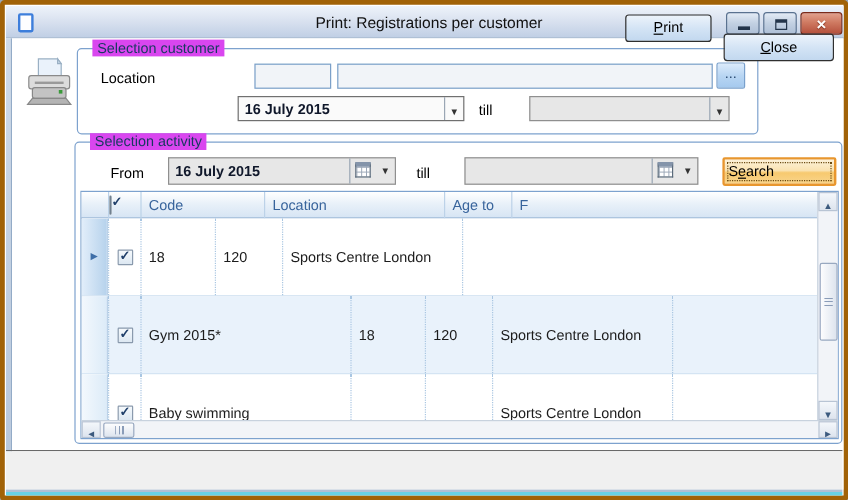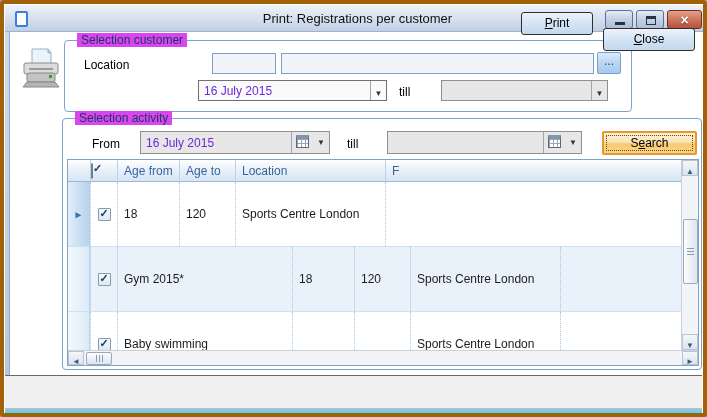--- a/index.html
+++ b/index.html
@@ -38,42 +38,42 @@
   .printer{ position:absolute; left:14px; top:42px; }
   
   .group{ position:absolute; border:1px solid #7da2ce; border-radius:4px; }
   .legend{ position:absolute; top:-8px; left:12px; background:#d946ef; padding:0 4px;
      color:#17395f; font-size:12px; }
   #grp-cust{ left:60px; top:36px; width:568px; height:72px; }
   #grp-act { left:58px; top:114px; width:640px; height:252px; }
   .lbl{ position:absolute; color:#000; }
   
   .fld{ position:absolute; height:21px; border:1px solid #7ba0c9; background:#f1f4f8; }
-  .fld .val{ position:absolute; left:5px; top:3px; white-space:nowrap; color:#6d28d9; }
+  .fld .val{ position:absolute; left:5px; top:3px; white-space:nowrap; color:#0f172a;font-weight:bold; }
   .fld.gray{ background:#e7e7e7; border-color:#8f8f8f; }
   .fld.white{ background:#fafafa; border-color:#707070; }
   .ddsec{ position:absolute; right:0; top:0; bottom:0; width:16px; border-left:1px solid #9aa6b4;
      text-align:center; }
   .ddsec .arr{ font-size:8px; color:#333; position:relative; top:4px; }
   .calsec{ position:absolute; right:0; top:0; bottom:0; width:38px; border-left:1px solid #9aa6b4; }
   .cal{ position:absolute; left:4px; top:3px; width:13px; height:13px; background:#fff;
      border:1px solid #5a6a7a; border-top:4px solid #8494aa;
      background-image:linear-gradient(#9aa6b6 1px, transparent 1px),
                       linear-gradient(90deg,#9aa6b6 1px, transparent 1px);
      background-size:4px 4px; }
   .calsec .arr{ position:absolute; right:4px; top:6px; font-size:8px; color:#333; }
   .browse{ position:absolute; left:593px; top:48px; width:24px; height:22px;
      border:1px solid #79a0cc; border-radius:2px; color:#2a4a70; text-align:center;
      background:linear-gradient(#dcebfb,#b9d6f3 50%,#a5c9ee); line-height:16px; }
   
   .search{ position:absolute; left:598px; top:127px; width:95px; height:24px;
      border:2px solid #e8962e; border-radius:2px;
      background:linear-gradient(#fcf2da,#fae3b2 45%,#f7c96f 55%,#f9d58c); }
   .search .focus{ position:absolute; left:2px; right:2px; top:2px; bottom:2px;
-     border:1px dotted #6b4a10; text-align:center; line-height:14px; color:#000; }
+     border:1px dotted #6b4a10; text-align:left; line-height:14px; color:#000; }
   .mn{ text-decoration:underline; }
   
   .grid{ position:absolute; left:63px; top:155px; width:632px; height:207px;
      border:1px solid #7da2ce; background:#fff; }
   .ghead{ position:absolute; left:0; top:0; width:613px; height:22px; display:flex;
      background:linear-gradient(#ffffff,#e9f1f9 45%,#d7e5f4); border-bottom:1px solid #9bb8d8;
      color:#38649c; }
   .hc{ position:relative; height:22px; padding:4px 0 0 6px; overflow:hidden; white-space:nowrap; }
   .hc + .hc{ border-left:1px solid #bcd2e8; }
   .gbody{ position:absolute; left:0; top:22px; width:613px; height:168px; overflow:hidden; }
@@ -206,23 +206,23 @@
   <div class="search">
     <div class="focus"><span>S</span><span class="mn">e</span><span>arch</span></div>
   </div>
 
   <div class="grid">
     <div class="ghead">
       <div class="hc col-sel"></div>
       <div class="hc col-cb">
         <span class="cb"><span class="ck">✓</span></span>
       </div>
-      <div class="hc col-agef"><span>Age from</span></div>
+      <div class="hc col-code"><span>Code</span></div>
+      <div class="hc col-loc"><span>Location</span></div>
       <div class="hc col-aget"><span>Age to</span></div>
-      <div class="hc col-loc"><span>Location</span></div>
       <div class="hc col-f"><span>F</span></div>
     </div>
 
     <div class="gbody">
       <div class="grow current">
         <div class="gc col-sel">
           <span class="ptr">►</span>
         </div>
         <div class="gc col-cb">
             <span class="cb">

